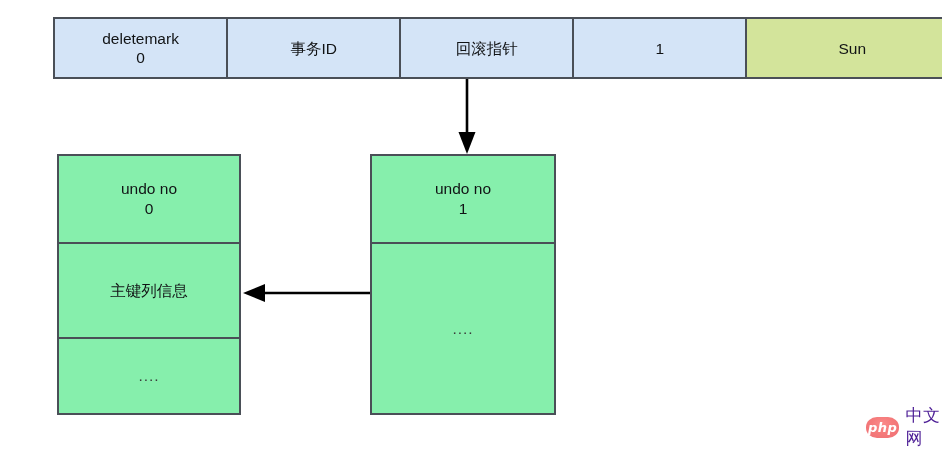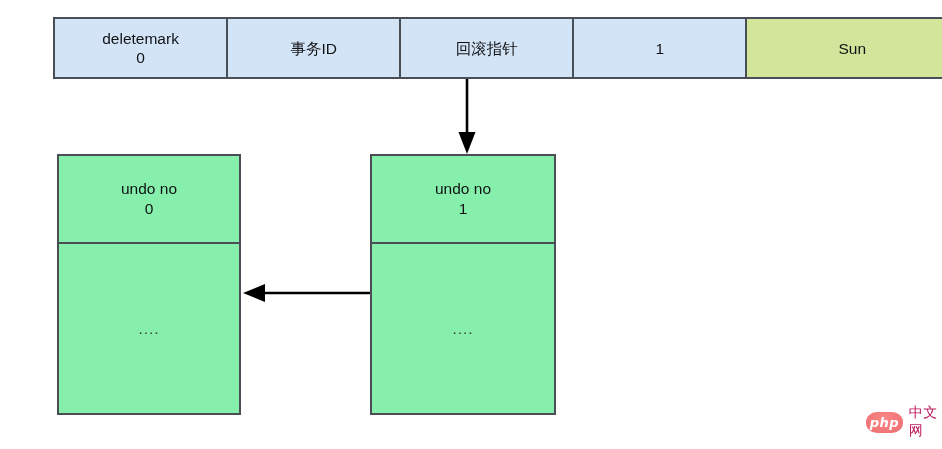--- a/index.html
+++ b/index.html
@@ -119,42 +119,43 @@
   .wm-badge span {
     font-family: "DejaVu Sans", sans-serif;
     font-style: italic;
     font-weight: bold;
     font-size: 13px;
     color: #ffffff;
     letter-spacing: 0.5px;
     line-height: 1;
   }
   .wm-text {
-    font-size: 14px;
-    color: #be185d;
+    font-size: 17px;
+    color: #4c1d95;
     letter-spacing: 0.5px;
   }
 </style>
 </head>
 <body>
 
 <div id="canvas">
 
   <div class="record-row">
     <div class="record-cell cell-deletemark">deletemark
 0</div>
     <div class="record-cell cell-trxid">事务ID</div>
     <div class="record-cell cell-rollptr">回滚指针</div>
     <div class="record-cell cell-value">1</div>
     <div class="record-cell cell-sun">Sun</div>
   </div>
 
   <div class="undo-block undo-block-left">
     <div class="undo-seg seg-head">undo no
 0</div>
+    <div class="undo-seg seg-body">主键列信息</div>
     <div class="undo-seg seg-tail">
       <span class="dots-text">....</span>
     </div>
   </div>
 
   <div class="undo-block undo-block-right">
     <div class="undo-seg seg-head">undo no
 1</div>
     <div class="undo-seg seg-tail">
       <span class="dots-text">....</span>

